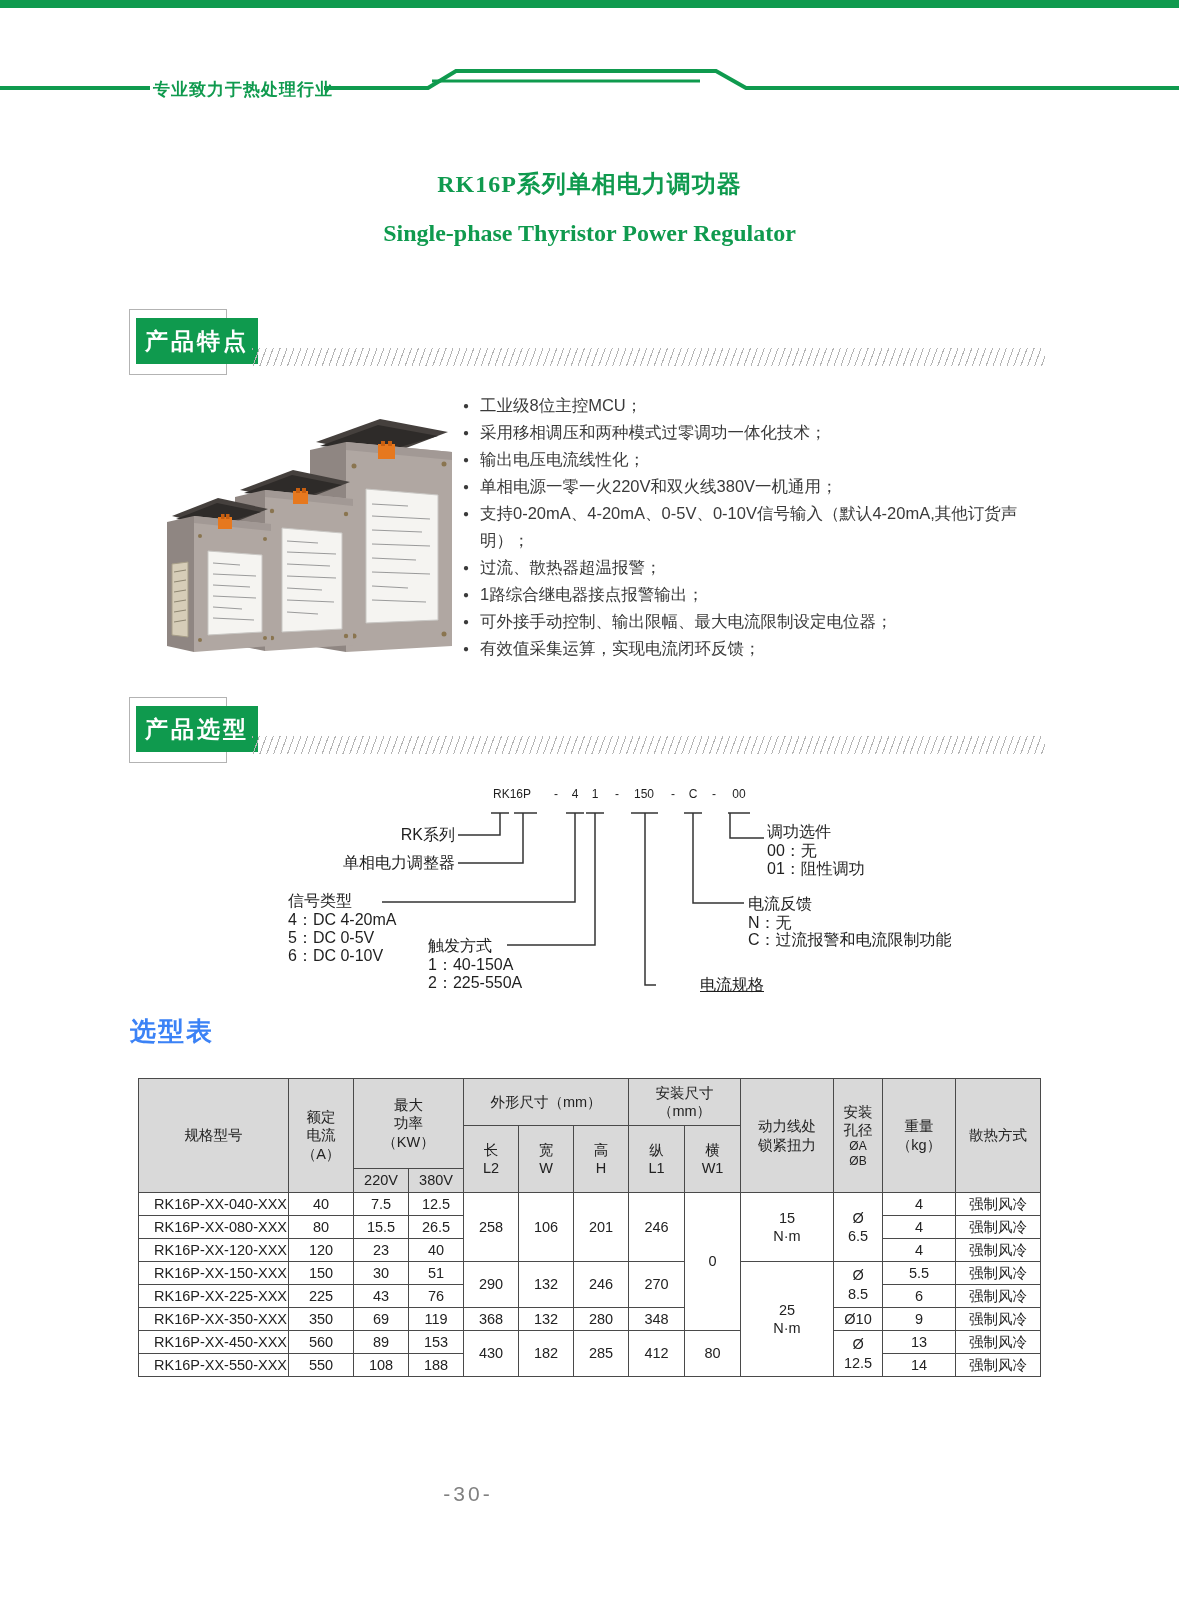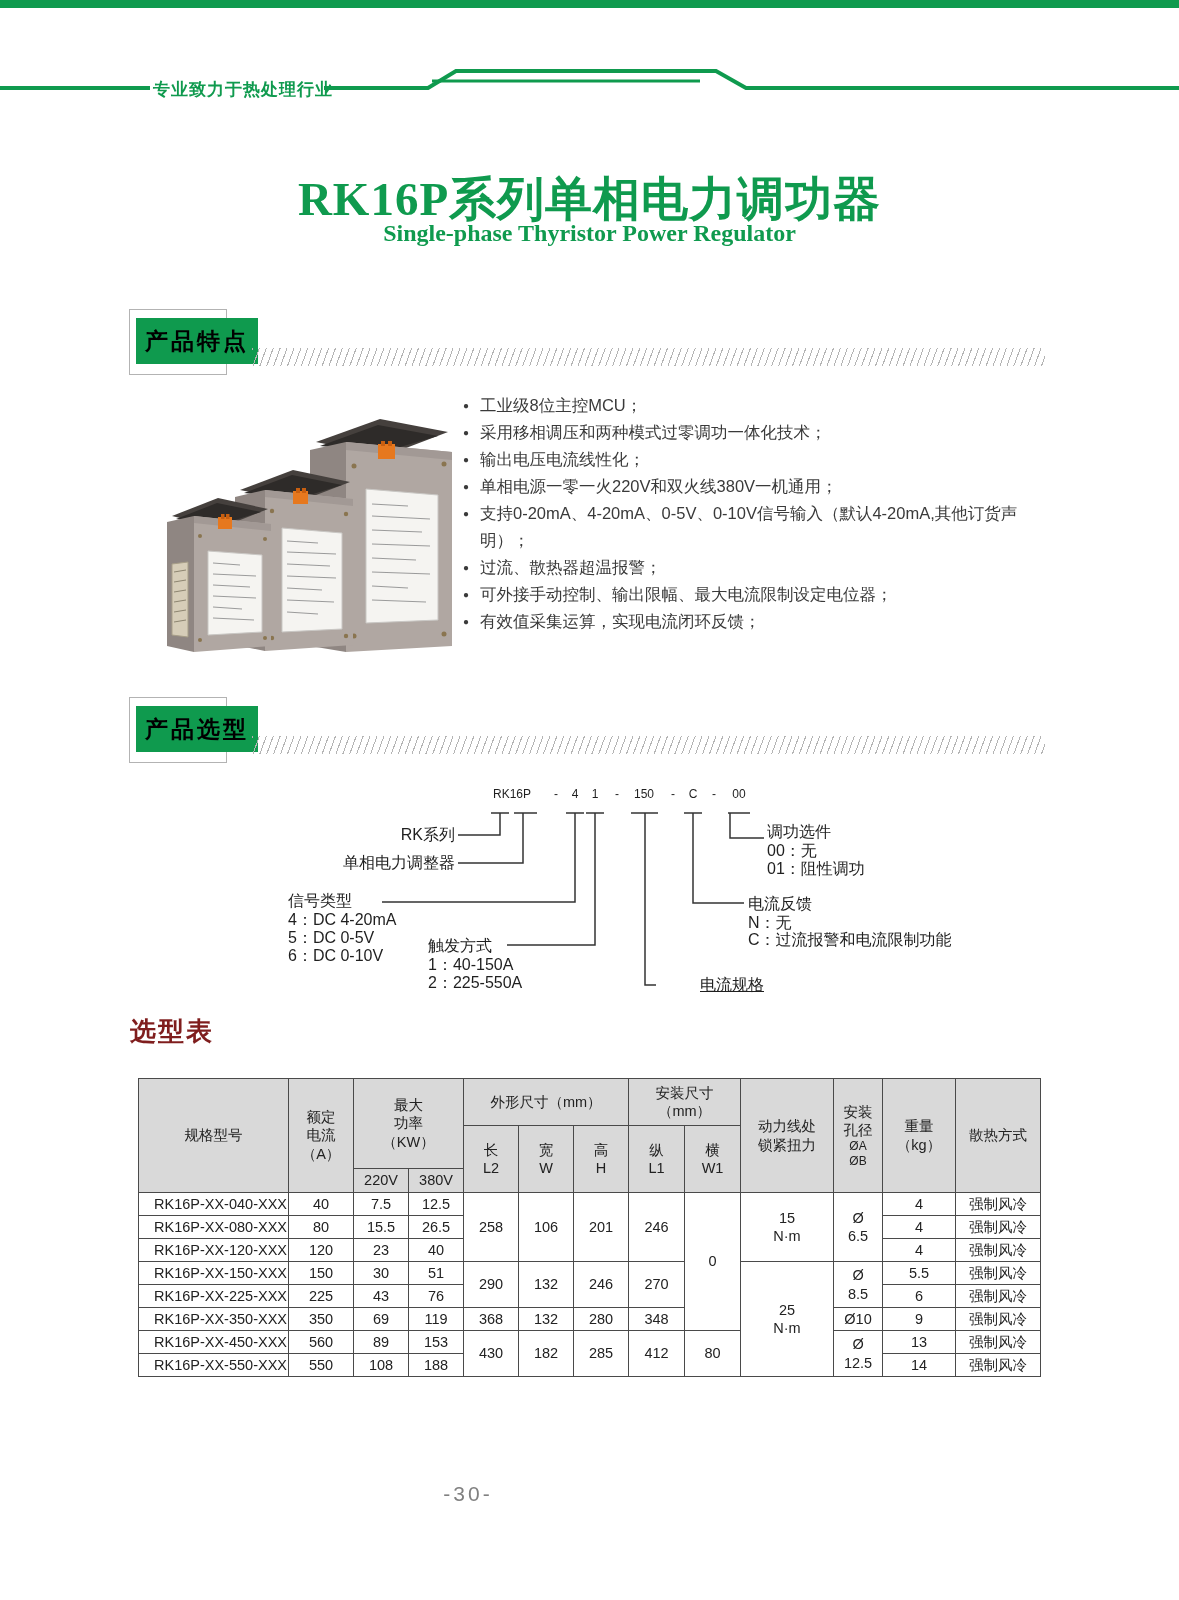--- a/index.html
+++ b/index.html
@@ -7,45 +7,45 @@
         font-family:"Liberation Sans","DejaVu Sans",sans-serif;color:#333;overflow:hidden;}
   .abs{position:absolute;}
 
   
   .topbar{position:absolute;top:0;left:0;width:1179px;height:8px;background:#0f9a4e;}
   .tagline{position:absolute;left:153px;top:78px;font-size:17px;font-weight:bold;color:#0f9a4e;letter-spacing:1px;}
 
   
   .title-zh{position:absolute;left:0;top:168px;width:1179px;text-align:center;
             font-family:"Liberation Serif","DejaVu Serif",serif;font-weight:bold;
-            font-size:47px;color:#0f9a4e;letter-spacing:1px;}
+            font-size:24px;color:#0f9a4e;letter-spacing:1px;}
   .title-en{position:absolute;left:0;top:220px;width:1179px;text-align:center;
             font-family:"Liberation Serif","DejaVu Serif",serif;font-weight:bold;
             font-size:24px;color:#0f9a4e;}
 
   
   .sec-ghost{position:absolute;width:96px;height:64px;border:1px solid #b3b3b3;background:#fff;}
-  .sec-green{position:absolute;width:122px;height:46px;background:#0f9a4e;color:#000000;
+  .sec-green{position:absolute;width:122px;height:46px;background:#0f9a4e;color:#ffffff;
              font-size:23px;font-weight:bold;letter-spacing:3px;display:flex;align-items:center;justify-content:center;}
   .hatch{position:absolute;height:18px;
          background:repeating-linear-gradient(110deg,#b4b4b4 0,#b4b4b4 1px,transparent 1px,transparent 6.5px);}
 
   
   .features{position:absolute;left:463px;top:392px;width:592px;margin:0;padding:0;list-style:none;}
   .features li{position:relative;padding-left:17px;line-height:27px;font-size:16.5px;color:#3a3a3a;}
   .features li::before{content:"●";position:absolute;left:0;top:0;font-size:10px;line-height:27px;color:#3a3a3a;}
 
   
   #diagram{position:absolute;left:0;top:775px;width:1179px;height:235px;font-size:16px;color:#1f1f1f;}
   #diagram .code{position:absolute;top:12px;height:18px;font-size:12px;transform:translateX(-50%);white-space:nowrap;}
   #diagram .dl{position:absolute;white-space:nowrap;line-height:16px;}
   #diagram .dr{position:absolute;white-space:nowrap;line-height:16px;text-align:right;}
 
   
-  .tbl-title{position:absolute;left:130px;top:1014px;font-size:26px;font-weight:bold;color:#7f1d1d;letter-spacing:2px;}
+  .tbl-title{position:absolute;left:130px;top:1014px;font-size:26px;font-weight:bold;color:#3b82f6;letter-spacing:2px;}
   #selTable{position:absolute;left:138px;top:1078px;border-collapse:collapse;table-layout:fixed;width:902px;
             font-size:14.5px;color:#222;}
   #selTable th,#selTable td{border:1px solid #4a4a4a;text-align:center;padding:0;line-height:1.25;
             white-space:pre-line;overflow:hidden;}
   #selTable thead th{background:#d9d9d9;font-weight:normal;}
   #selTable td.model{text-align:center;padding-left:14px;white-space:nowrap;margin-left:29px;}
   #selTable .sub{font-size:12px;display:block;line-height:1.2;}
   #selTable tbody tr{height:23px;}
 
   .note{position:absolute;left:138px;top:1391px;font-size:16px;color:#2e2e2e;}
@@ -184,20 +184,21 @@
     </g>
   </svg>
 
   <ul class="features">
     <li>工业级8位主控MCU；</li>
     <li>采用移相调压和两种模式过零调功一体化技术；</li>
     <li>输出电压电流线性化；</li>
     <li>单相电源一零一火220V和双火线380V一机通用；</li>
     <li>支持0-20mA、4-20mA、0-5V、0-10V信号输入（默认4-20mA,其他订货声明）；</li>
     <li>过流、散热器超温报警；</li>
+    <li>1路综合继电器接点报警输出；</li>
     <li>可外接手动控制、输出限幅、最大电流限制设定电位器；</li>
     <li>有效值采集运算，实现电流闭环反馈；</li>
   </ul>
 
   <div class="sec-ghost" style="left:129px;top:697px;"></div>
   <div class="sec-green" style="left:136px;top:706px;">产品选型</div>
   <div class="hatch" style="left:252px;top:736px;width:793px;"></div>
 
   <div id="diagram">
     <svg class="abs" style="left:0;top:0;" width="1179" height="235">

